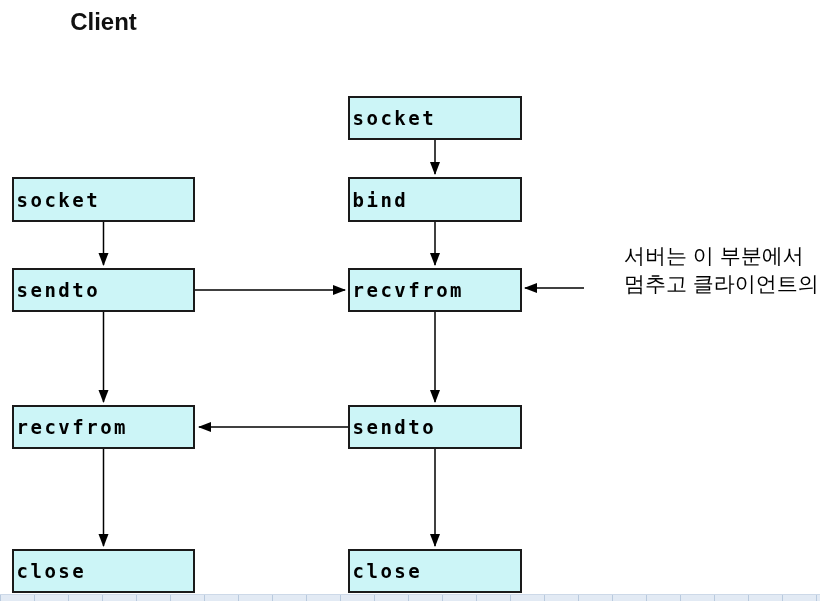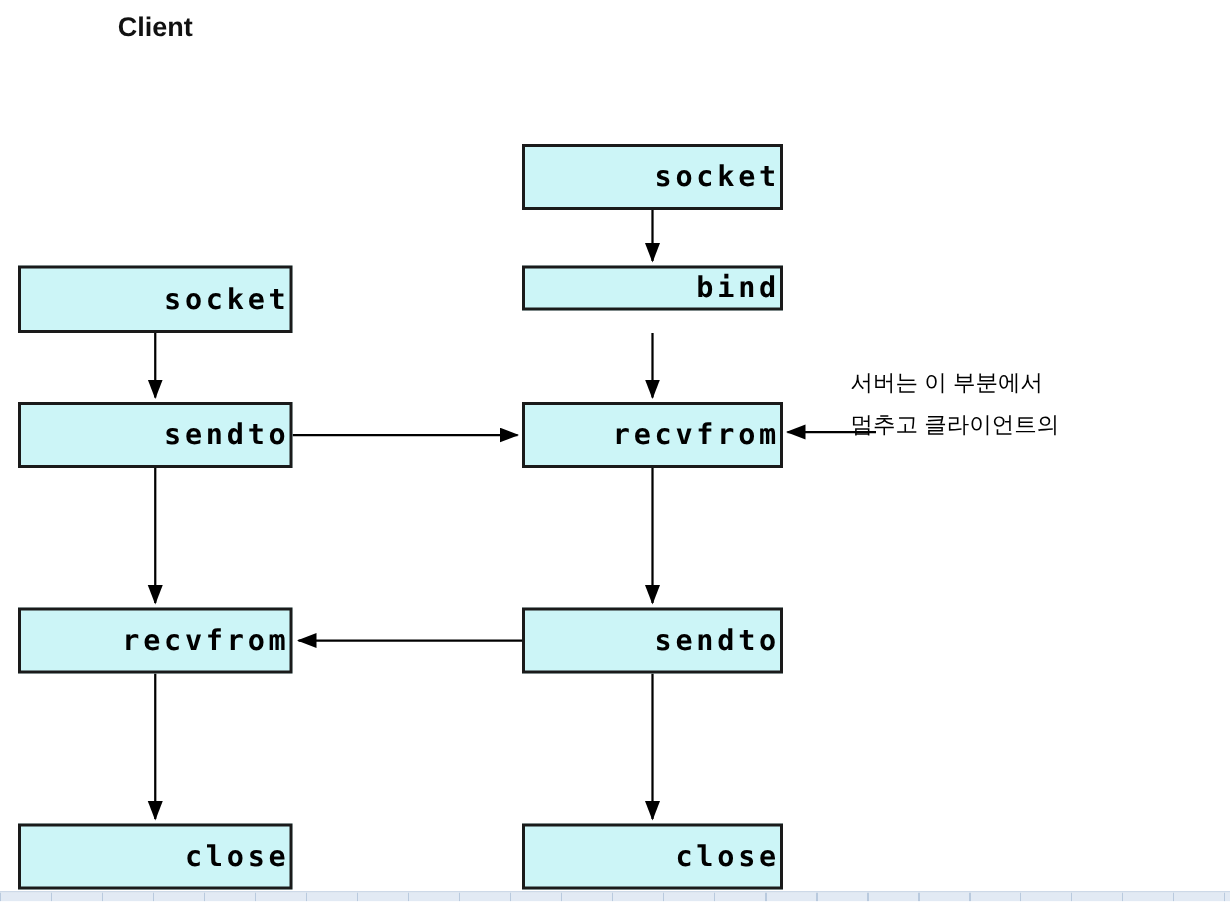--- a/index.html
+++ b/index.html
@@ -13,51 +13,51 @@
     height: 601px;
     background: #ffffff;
     overflow: hidden;
     font-family: "Liberation Sans", sans-serif;
   }
   .col-title {
     position: absolute;
     top: 8px;
     text-align: center;
     font-weight: bold;
-    font-size: 18px;
+    font-size: 24px;
     color: #111111;
   }
   .arrows {
     position: absolute;
     left: 0;
     top: 0;
     pointer-events: none;
   }
   .box {
     position: absolute;
     box-sizing: border-box;
     background: var(--box-fill, #ccf5f7);
     border: 2px solid var(--box-border, #1a1a1a);
     display: flex;
     align-items: center;
-    justify-content: flex-end;
+    justify-content: flex-start;
   }
   .box .lbl {
     font-family: "DejaVu Sans Mono", monospace;
     font-weight: bold;
     font-size: 19px;
     letter-spacing: 2.5px;
     color: #000000;
     padding-left: 2.5px; 
   }
   .annotation {
     position: absolute;
-    left: 567px;
+    left: 624px;
     top: 242px;
-    font-size: 15px;
+    font-size: 21px;
     line-height: 28px;
     color: #000000;
     white-space: nowrap;
     font-family: "Liberation Sans", sans-serif;
   }
   .footer-strip {
     position: absolute;
     left: 0;
     right: 0;
     bottom: 0;
@@ -108,21 +108,21 @@
   <div class="box" style="left:12px; top:405px; width:183px; height:44px;">
     <span class="lbl">recvfrom</span>
   </div>
   <div class="box" style="left:12px; top:549px; width:183px; height:44px;">
     <span class="lbl">close</span>
   </div>
 
   <div class="box" style="left:348px; top:96px; width:174px; height:44px;">
     <span class="lbl">socket</span>
   </div>
-  <div class="box" style="left:348px; top:177px; width:174px; height:30px;">
+  <div class="box" style="left:348px; top:177px; width:174px; height:45px;">
     <span class="lbl">bind</span>
   </div>
   <div class="box" style="left:348px; top:268px; width:174px; height:44px;">
     <span class="lbl">recvfrom</span>
   </div>
   <div class="box" style="left:348px; top:405px; width:174px; height:44px;">
     <span class="lbl">sendto</span>
   </div>
   <div class="box" style="left:348px; top:549px; width:174px; height:44px;">
     <span class="lbl">close</span>

